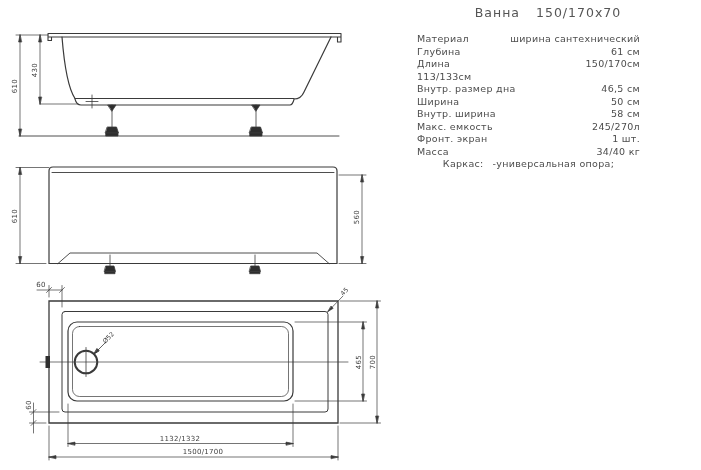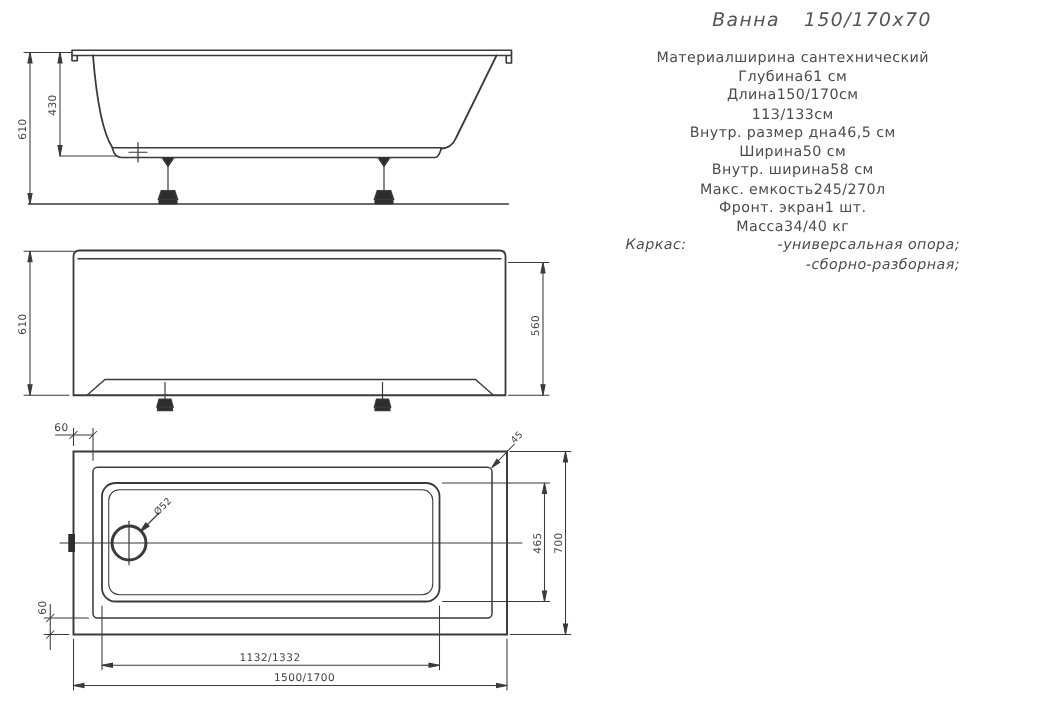--- a/index.html
+++ b/index.html
@@ -3,26 +3,26 @@
 <meta charset="utf-8">
 <style>
   html,body{margin:0;padding:0;background:#e9e9e9;}
   .stage{position:relative;width:701px;height:470px;background:#ffffff;overflow:hidden;
          font-family:"DejaVu Sans",sans-serif;}
   svg{position:absolute;left:0;top:0;}
   svg line, svg path, svg rect, svg circle, svg polyline{vector-effect:non-scaling-stroke;}
   .dimtext{font-family:"DejaVu Sans",sans-serif;font-size:7px;fill:#3f3f3f;letter-spacing:.3px;}
   .dimtext-s{font-family:"DejaVu Sans",sans-serif;font-size:6.3px;fill:#3f3f3f;letter-spacing:.2px;}
   .title{position:absolute;left:448px;top:5px;width:200px;display:flex;justify-content:center;
-         gap:16px;font-size:12.5px;color:#555;letter-spacing:1px;white-space:pre;font-style:italic;}
+         gap:16px;font-size:12.5px;color:#555;letter-spacing:1px;white-space:pre;}
   .specs{position:absolute;left:417px;top:33px;width:223px;font-size:9.5px;color:#4c4c4c;
          letter-spacing:.3px;}
-  .specs .row{display:flex;justify-content:center;height:12.55px;line-height:12.55px;white-space:pre;}
+  .specs .row{display:flex;justify-content:space-between;height:12.55px;line-height:12.55px;white-space:pre;}
   .specs .row .val{text-align:right;}
-  .specs .row.left{justify-content:space-between;font-style:italic;}
+  .specs .row.left{justify-content:center;}
   .specs .row.left .val{text-align:left;margin-left:9px;}
   .specs .row.indent .val{margin-left:46px;}
 </style>
 </head>
 <body>
 
 <div class="stage">
 
   <svg width="701" height="470" viewBox="0 0 701 470">
     <g stroke="#3a3a3a" fill="none" stroke-width="1" stroke-linecap="round">
@@ -197,16 +197,15 @@
     <div class="row"><span class="lbl">Глубина</span><span class="val">61 см</span></div>
     <div class="row"><span class="lbl">Длина</span><span class="val">150/170см</span></div>
     <div class="row"><span class="val">113/133см</span></div>
     <div class="row"><span class="lbl">Внутр. размер дна</span><span class="val">46,5 см</span></div>
     <div class="row"><span class="lbl">Ширина</span><span class="val">50 см</span></div>
     <div class="row"><span class="lbl">Внутр. ширина</span><span class="val">58 см</span></div>
     <div class="row"><span class="lbl">Макс. емкость</span><span class="val">245/270л</span></div>
     <div class="row"><span class="lbl">Фронт. экран</span><span class="val">1 шт.</span></div>
     <div class="row"><span class="lbl">Масса</span><span class="val">34/40 кг</span></div>
     <div class="row left"><span class="lbl">Каркас:</span><span class="val">-универсальная опора;</span></div>
-    <div class="row left indent"><span class="lbl"></span><span class="val">-сборно-разборная;</span></div>
   </div>
 
 </div>
 
 </body></html>

